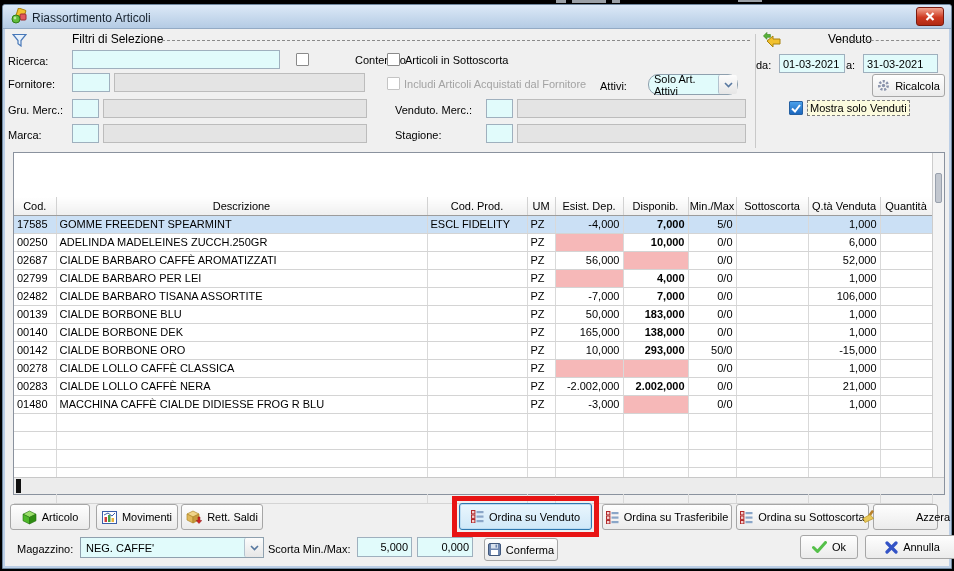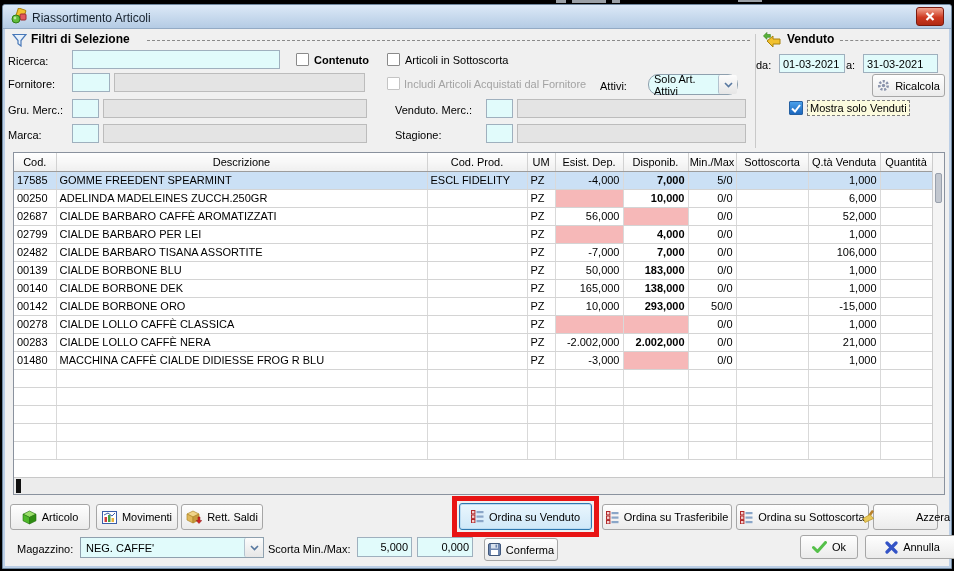--- a/index.html
+++ b/index.html
@@ -13,21 +13,21 @@
   .window-frame{position:absolute; left:2px; top:4px; width:950px; height:565px;
     background:#bccfe6; border:1px solid #70889f; border-radius:3px 3px 0 0;}
   .titlebar{position:absolute; left:3px; top:5px; width:948px; height:24px;
     background:linear-gradient(#dce9f7,#b4cbe4); border-bottom:1px solid #93aac4; border-radius:2px 2px 0 0;}
   .title-text{position:absolute; left:32px; top:11px; font-size:12px; color:#17222e;}
   .body-bg{position:absolute; left:5px; top:29px; width:944px; height:537px; background:#f0f0f0;}
   .abs{position:absolute;}
   .lbl{font-size:11px; color:#000; line-height:13px;}
   .lbl-r{text-align:left;}
   .lbl-dis{color:#a3a3a3;}
-  .bold{font-weight:bold;}
+  .bold{font-weight:normal;margin-left:41px;}
   .dash{border-top:1px dashed #8a8a8a; height:0;}
   .vsep{border-left:1px solid #c9c9c9; width:0;}
   input.field{font-family:"Liberation Sans",sans-serif; font-size:11px; padding:0 3px;
     border:1px solid #9fb0be; background:var(--cyan); outline:none;}
   input.gray{background:#e4e4e4; border:1px solid #bcbcbc;}
   input.num{text-align:right;}
   .checkbox{width:13px; height:13px; background:#fff; border:1px solid #8a8a8a; border-radius:1px;}
   .checkbox.dis{border-color:#c4c4c4;}
   .checkbox.checked{width:14px; height:14px; background:linear-gradient(#4aa0ea,#1b66bd);
     border:1px solid #2560a2; display:flex; align-items:center; justify-content:center;}
@@ -37,21 +37,21 @@
   .dd-btn{width:19px; align-self:stretch; background:linear-gradient(#fcfcfc,#e6e6e6);
     border-left:1px solid #b3c2ce; border-radius:2px; display:flex; align-items:center; justify-content:center;}
   .btn{position:absolute; display:flex; align-items:center; justify-content:center; gap:5px;
     background:linear-gradient(#fefefe,#ebebeb); border:1px solid #a6a6a6; border-radius:3px;
     font-family:"Liberation Sans",sans-serif; font-size:11px; color:#000; cursor:default;}
   .btn.focused{background:linear-gradient(#eaf6fd,#cfe8f8); border:1px solid var(--focus);
     box-shadow:inset 0 0 0 1px #bcdcf2;}
   
   .grid-panel{position:absolute; left:13px; top:152px; width:932px; height:343px;
     background:#fff; border:1px solid #8a929e;}
-  table.grid{border-collapse:collapse; table-layout:fixed; width:918px;}
+  table.grid{border-collapse:collapse; table-layout:fixed; width:918px;margin-top:44px;}
   table.grid th{height:18px; font-size:11px; font-weight:normal; background:linear-gradient(#fff,#efefef);
     border-right:1px solid #d2d2d2; border-bottom:1px solid #9c9c9c; overflow:hidden; white-space:nowrap;}
   table.grid td{height:18px; font-size:11px; padding:0 3px; border-right:1px solid #d9d9d9;
     border-bottom:1px solid #d4d4d4; overflow:hidden; white-space:nowrap; color:#000;}
   table.grid td.num{text-align:right;}
   table.grid td.boldnum{text-align:right; font-weight:bold;}
   table.grid td.pink{background:var(--pink);}
   table.grid tr.selected td{background:var(--sel);}
   .vscroll{position:absolute; left:918px; top:0; width:12px; height:324px; background:#f4f4f4; border-left:1px solid #cccccc;}
   .vthumb{position:absolute; left:2px; top:20px; width:7px; height:30px; background:#c2c7cf; border:1px solid #99a1ad; border-radius:2px;}

